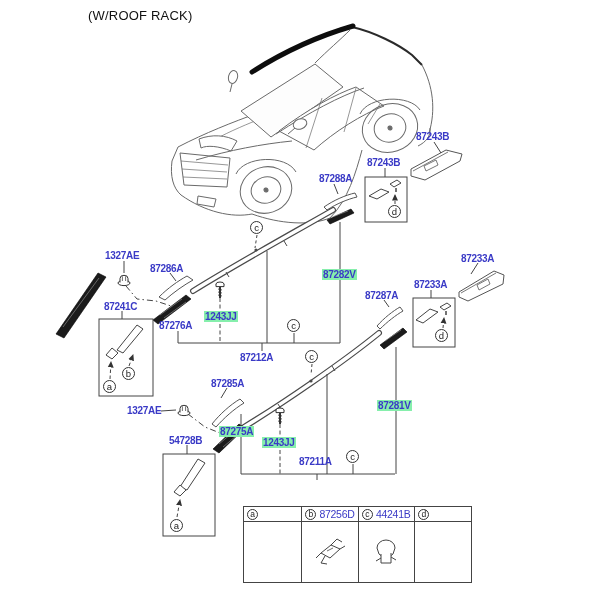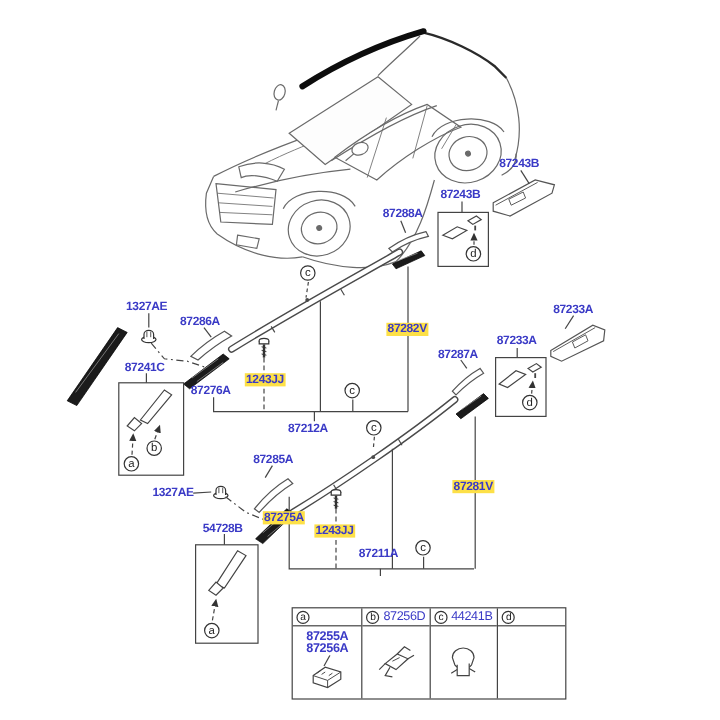--- a/index.html
+++ b/index.html
@@ -2,21 +2,21 @@
 <html><head>
 <meta charset="utf-8">
 <style>
   html,body{margin:0;padding:0;background:#fff;}
   #stage{position:relative;width:600px;height:600px;background:#fff;overflow:hidden;
          font-family:"Liberation Sans", sans-serif;}
   #diagram-svg{position:absolute;left:0;top:0;}
   .title{position:absolute;left:88px;top:8px;font-size:13px;color:#111;letter-spacing:.2px;}
   .plbl{position:absolute;font-size:10px;font-weight:700;color:#3a3ac6;letter-spacing:-.3px;
         white-space:nowrap;line-height:11px;}
-  .wbg{background:#fde047;padding:0 1px;}
+  .wbg{background:#86efac;padding:0 1px;}
   .co{position:absolute;width:13px;height:13px;border:1px solid #333;border-radius:50%;
       background:#fff;font-size:9.5px;color:#222;display:flex;align-items:center;
       justify-content:center;line-height:1;box-sizing:border-box;}
   
   .legend{position:absolute;left:243px;top:506px;width:229px;height:77px;border:1px solid #444;
           box-sizing:border-box;display:flex;background:#fff;}
   .lcell{box-sizing:border-box;display:flex;flex-direction:column;}
   .lcell:not(:last-child){border-right:1px solid #444;}
   .lhead{height:15px;border-bottom:1px solid #444;display:flex;align-items:center;
          gap:3px;padding-left:3px;box-sizing:border-box;}
@@ -210,20 +210,21 @@
   <g stroke="#444" stroke-width="1" fill="none">
     <path d="M220,298 L220,343" stroke-dasharray="4,2.5"></path>
     <path d="M280,424 L280,474" stroke-dasharray="4,2.5"></path>
     <path d="M257,235 L255,248" stroke-dasharray="3,2.5"></path>
     <path d="M312,364 L311,375" stroke-dasharray="3,2.5"></path>
     <path d="M126,286 L137,299 L156,301 L171,306" stroke-dasharray="6,3,1.5,3"></path>
     <path d="M188,414 L205,427 L220,433" stroke-dasharray="6,3,1.5,3"></path>
   </g>
 </svg>
 
+  <div class="title">(W/ROOF RACK)</div>
 
   <div class="plbl" style="left:416px;top:131px">87243B</div>
   <div class="plbl" style="left:367px;top:157px">87243B</div>
   <div class="plbl" style="left:319px;top:173px">87288A</div>
   <div class="plbl wbg" style="left:322px;top:269px">87282V</div>
   <div class="plbl" style="left:365px;top:290px">87287A</div>
   <div class="plbl" style="left:414px;top:279px">87233A</div>
   <div class="plbl" style="left:461px;top:253px">87233A</div>
   <div class="plbl" style="left:105px;top:250px">1327AE</div>
   <div class="plbl" style="left:150px;top:263px">87286A</div>
@@ -247,32 +248,20 @@
   <div class="co" style="left:346px;top:450px">c</div>
   <div class="co" style="left:103px;top:380px">a</div>
   <div class="co" style="left:122px;top:367px">b</div>
   <div class="co" style="left:170px;top:519px">a</div>
 
   <div class="legend">
     <div class="lcell" style="width:59px">
       <div class="lhead">
         <span class="lcirc">a</span>
       </div>
-      <div class="lbody">
-        <div class="lcodes">
-          <div>87255A</div>
-          <div>87256A</div>
-        </div>
-        <svg class="licon" width="36" height="34" viewBox="0 0 36 34">
-          <path d="M20,0 L15,9" stroke="#444" fill="none"></path>
-          <path d="M6,17 L16,10 L29,14 L29,20 L18,27 L6,23 Z" fill="#fff" stroke="#444"></path>
-          <path d="M6,17 L18,21 L29,14 M18,21 L18,27" fill="none" stroke="#444" stroke-width=".8"></path>
-          <path d="M9,15 L12,13 M13,16 L16,14 M19,17 L22,15" stroke="#444" stroke-width=".8"></path>
-        </svg>
-      </div>
     </div>
     <div class="lcell" style="width:57px">
       <div class="lhead">
         <span class="lcirc">b</span>
         <span class="lcode">87256D</span>
       </div>
       <div class="lbody" style="justify-content:center">
         <svg class="licon" width="36" height="30" viewBox="0 0 36 30" style="margin:auto">
           <path d="M9,16 L19,8 L28,12 L18,21 Z" fill="#fff" stroke="#444"></path>
           <path d="M19,8 L25,2 L30,5 M28,12 L33,9" fill="none" stroke="#444"></path>

